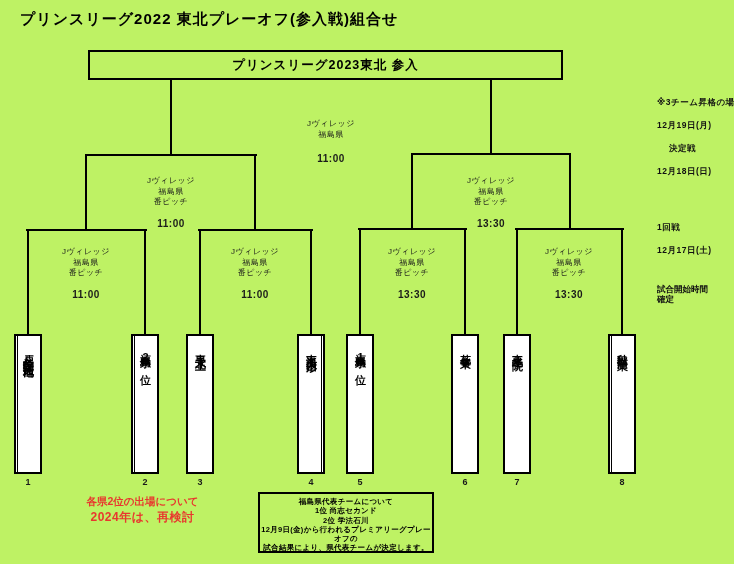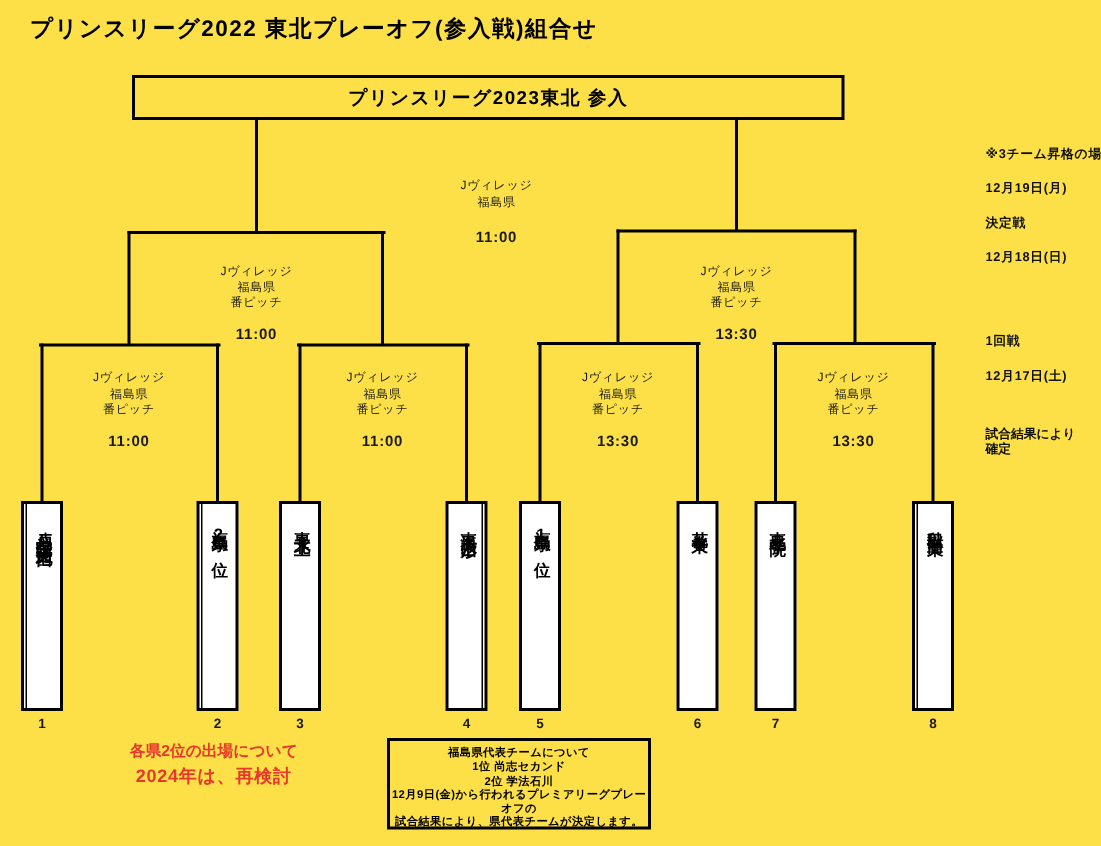--- a/index.html
+++ b/index.html
@@ -1,18 +1,18 @@
 <!DOCTYPE html>
 <html><head>
 <meta charset="utf-8">
 <style>
   * { margin:0; padding:0; box-sizing:border-box; }
   body { background:#fff; }
   .canvas {
-    position:relative; width:734px; height:564px; background:#fde047;
+    position:relative; width:734px; height:564px; background:#bef264;
     font-family:"Liberation Sans","DejaVu Sans",sans-serif; color:#000;
     overflow:hidden;
   }
   .page-title {
     position:absolute; left:20px; top:10px;
     font-size:15px; font-weight:bold; letter-spacing:1px; white-space:nowrap;
   }
   .champion-box {
     position:absolute; left:88px; top:50px; width:475px; height:30px;
     border:2px solid #000; display:flex; align-items:center; justify-content:center;
@@ -176,26 +176,26 @@
   <div class="seed-num" style="left:131px;">2</div>
   <div class="seed-num" style="left:186px;">3</div>
   <div class="seed-num" style="left:297px;">4</div>
   <div class="seed-num" style="left:346px;">5</div>
   <div class="seed-num" style="left:451px;">6</div>
   <div class="seed-num" style="left:503px;">7</div>
   <div class="seed-num" style="left:608px;">8</div>
 
   <div class="side-note" style="top:97px;">※3チーム昇格の場合</div>
   <div class="side-note" style="top:120px;">12月19日(月)</div>
-  <div class="side-note" style="top:143px;">決定戦</div>
+  <div class="side-note" style="top:143px;margin-left:12px;">決定戦</div>
   <div class="side-note" style="top:166px;">12月18日(日)</div>
   <div class="side-note" style="top:222px;">1回戦</div>
   <div class="side-note" style="top:245px;">12月17日(土)</div>
   <div class="side-note heavy" style="top:284px;">
-    <div>試合結果により</div>
+    <div>試合開始時間</div>
     <div>確定</div>
   </div>
 
   <div class="red-note">
     <div class="rn-l1">各県2位の出場について</div>
     <div class="rn-l">2024年は、再検討</div>
   </div>
 
   <div class="fukushima-box">
     <div>福島県代表チームについて</div>

